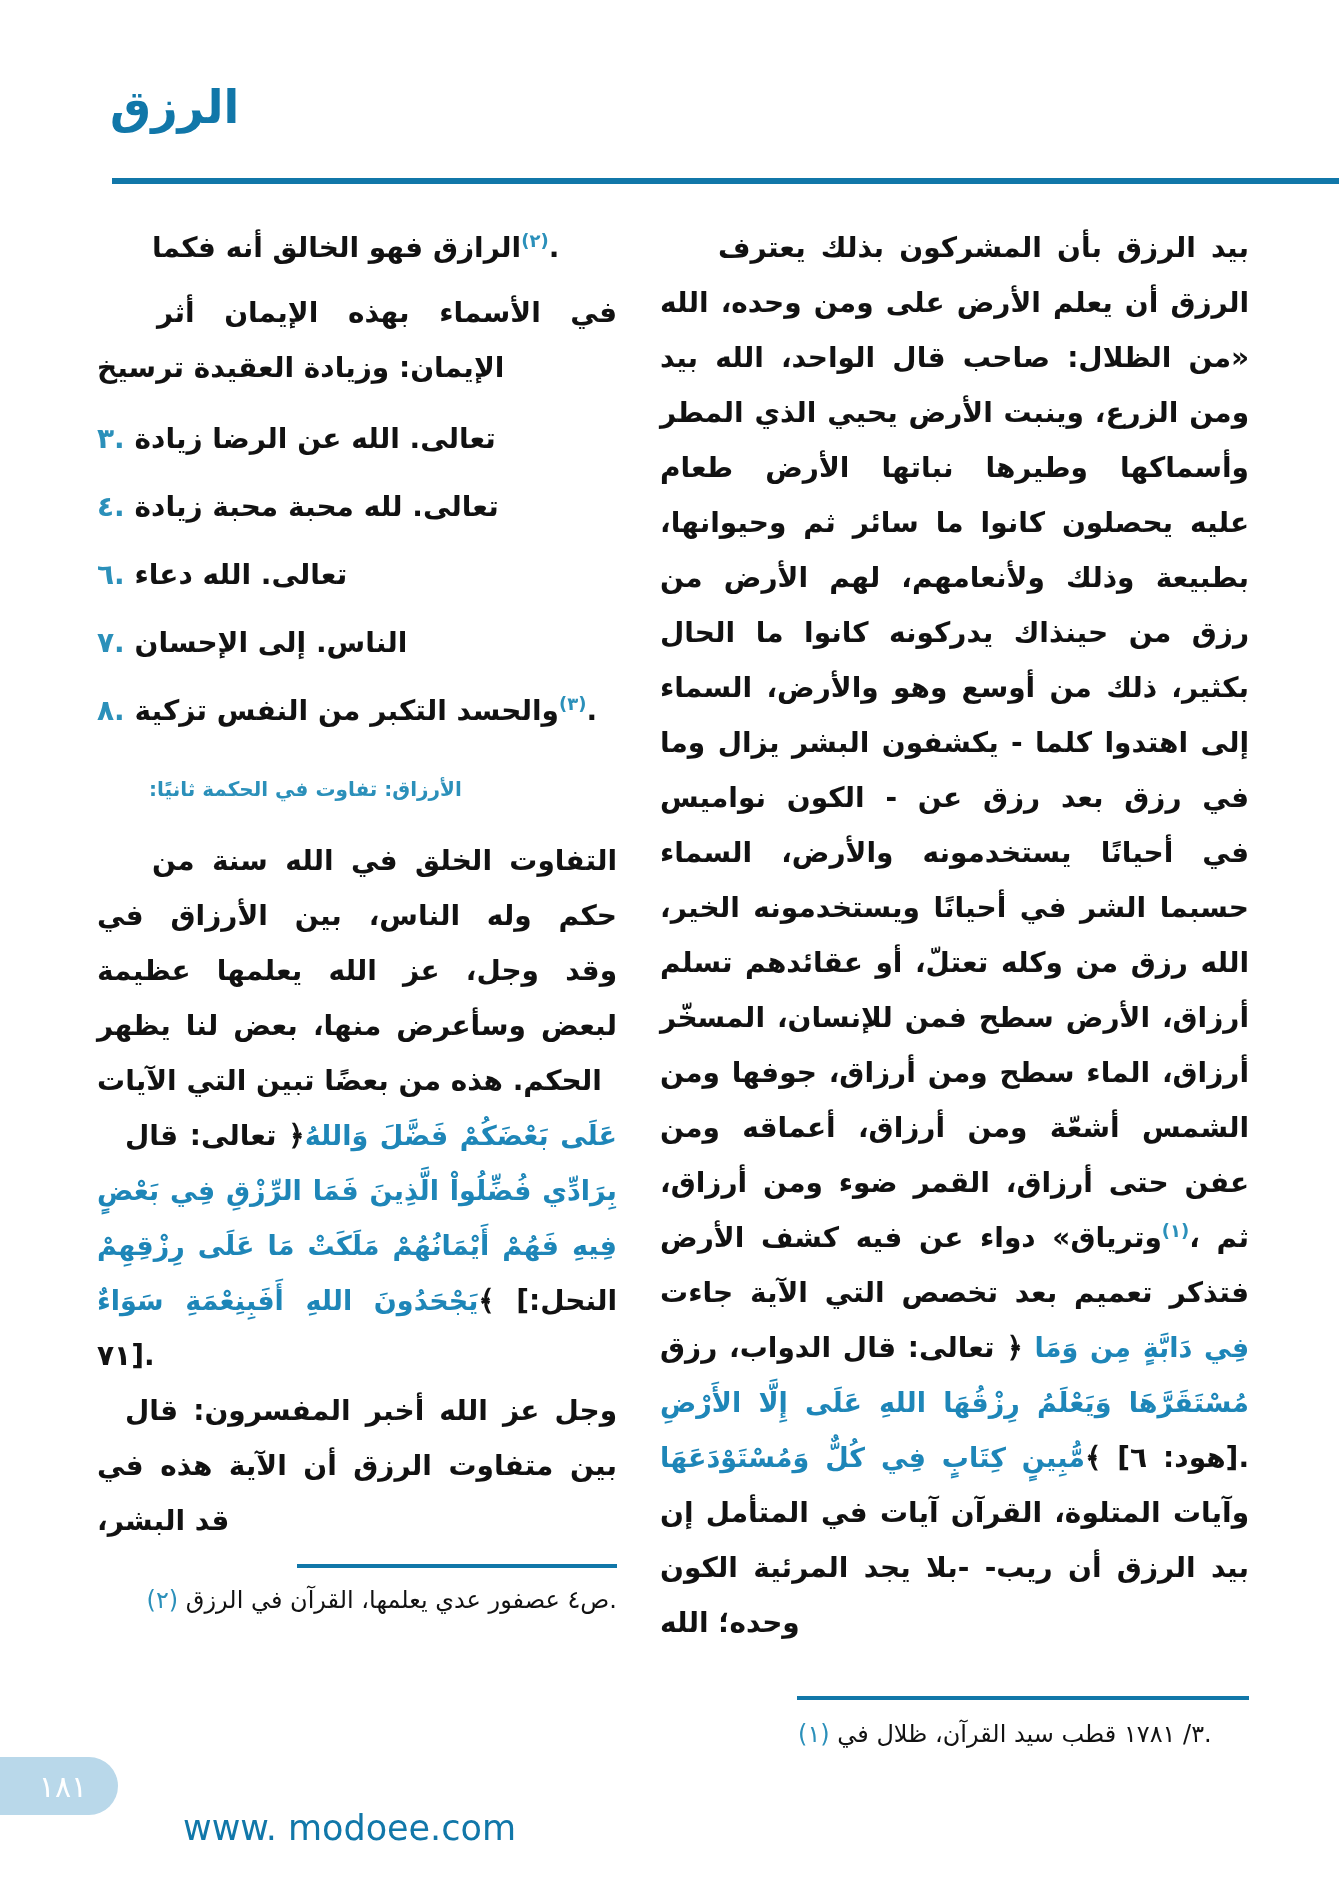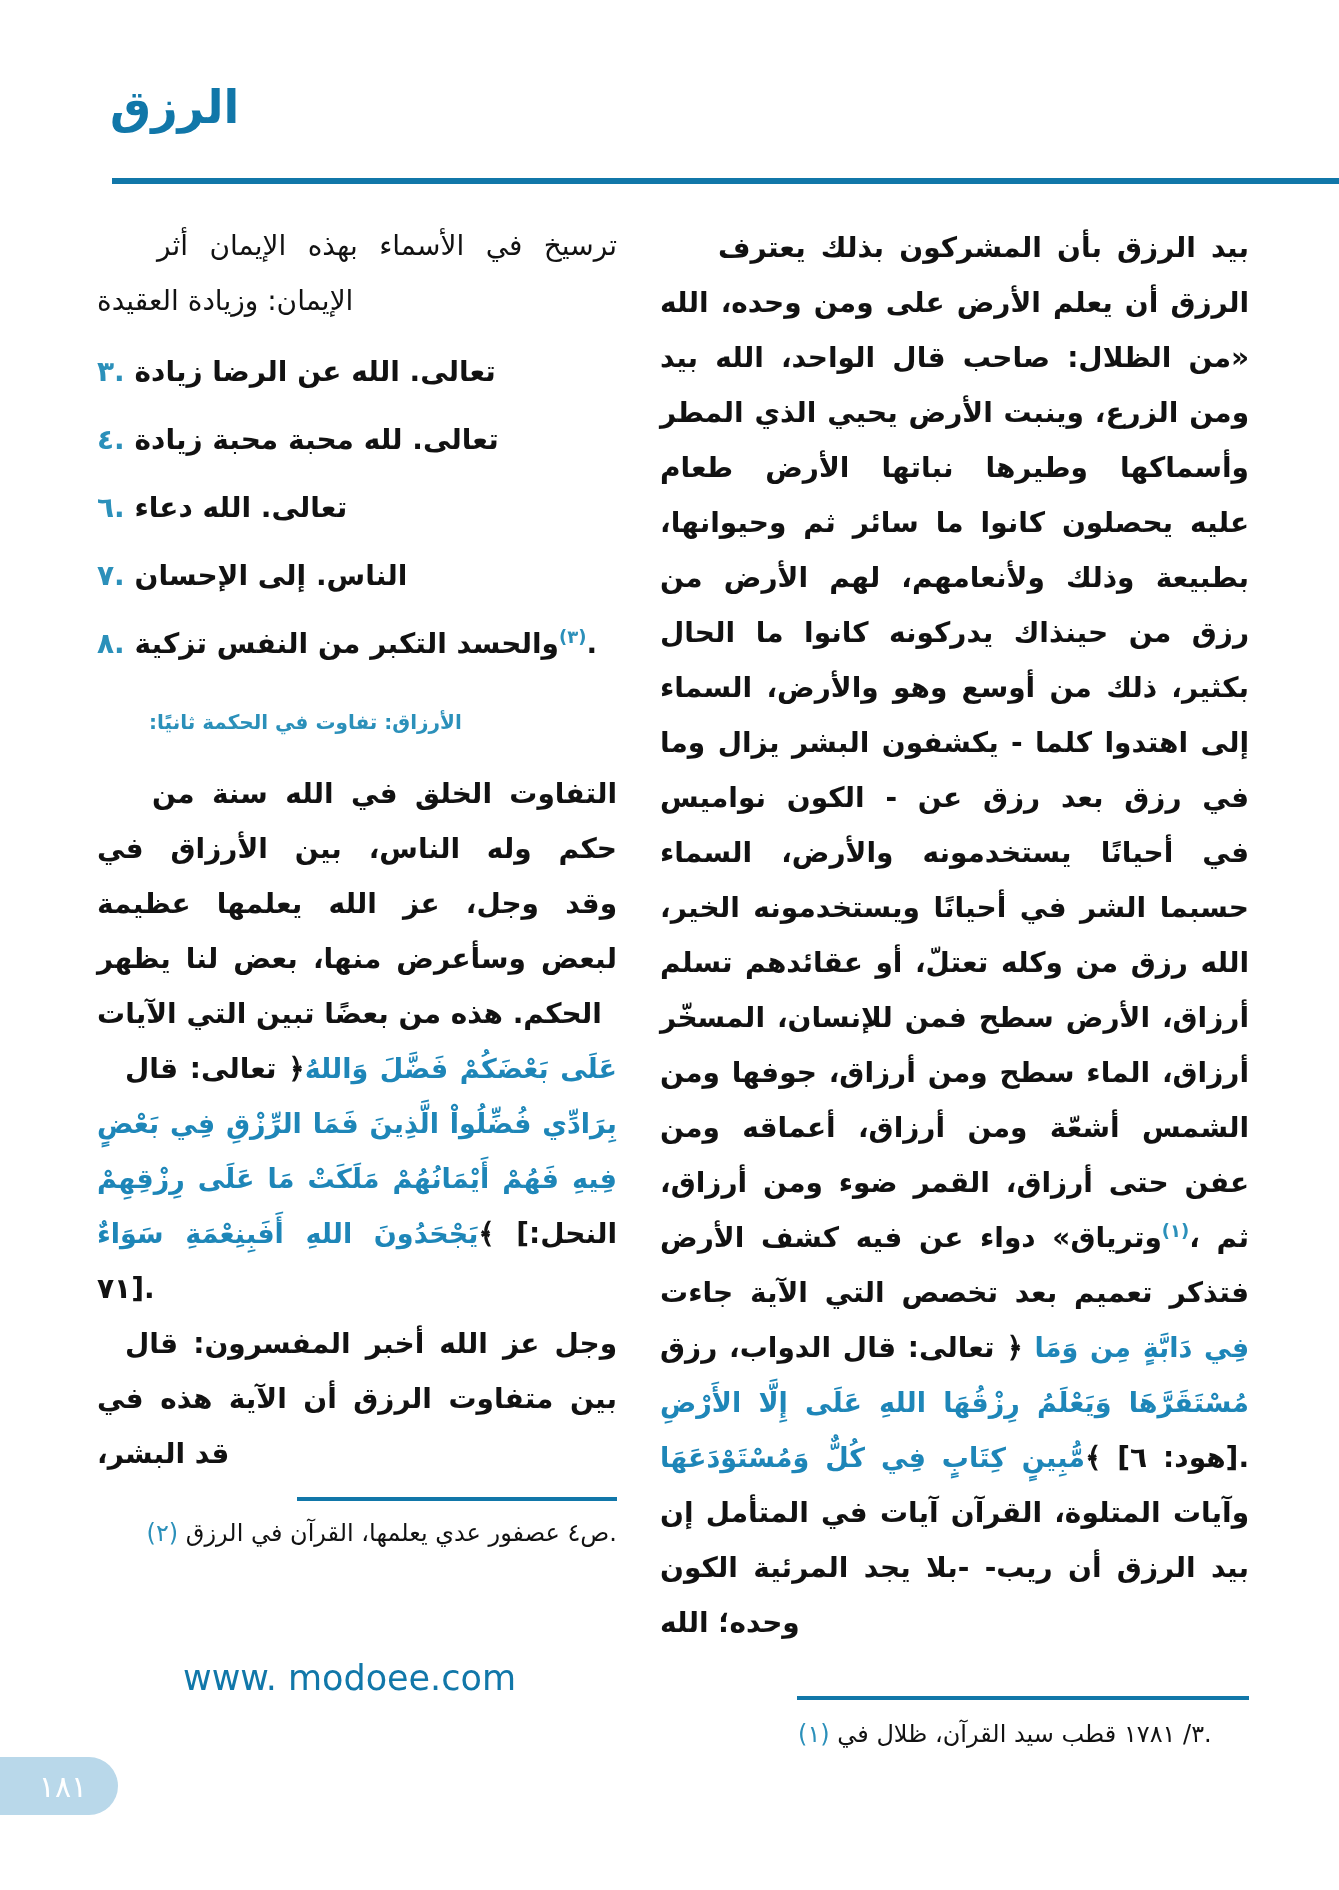--- a/index.html
+++ b/index.html
@@ -27,21 +27,21 @@
   }
   .col-right{width:589px;}
   .col-left{width:520px;}
   p{margin:0;}
   .body-p{
     direction:ltr;text-align:justify;text-align-last:left;
     font-size:28px;line-height:55px;font-weight:700;color:var(--text);
   }
   .col-right .main-p{text-indent:58px;margin-top:12px;}
   .intro-p{text-indent:55px;margin-top:12px;}
-  .heading-b{text-indent:60px;margin-top:10px;font-weight:400;}
+  .heading-b{text-indent:60px;margin-top:10px;font-weight:700;}
   .list-p{margin-top:13px;text-align:left;text-align-last:left;}
   .list-block .list-p:first-child{margin-top:16px;}
   .h-teal{
     margin-top:24px;margin-bottom:16px;text-indent:52px;
     color:var(--teal);font-weight:800;font-size:20px;
   }
   .quran-p{text-indent:28px;}
   .tafsir-p{text-indent:28px;}
   .q{color:var(--quran_blue);font-size:27px;}
   .at{unicode-bidi:isolate;}
@@ -62,39 +62,40 @@
   .page-pill{
     position:absolute;left:0;top:1757px;width:118px;height:58px;
     background:var(--pill_bg);border-radius:0 40px 40px 0;
     display:flex;align-items:center;justify-content:center;
   }
   .page-pill span{
     color:var(--pill_text);font-size:30px;letter-spacing:8px;
     padding-left:8px;
   }
   .website{
-    position:absolute;left:183px;top:1658px;
+    position:absolute;left:183px;top:1808px;
     color:var(--blue);font-size:35px;
   }
 </style>
 </head>
 <body>
 
 <div class="page-title">الرزق</div>
 <div class="header-rule"></div>
 
 <div class="columns">
 
   <div class="col-right">
     <p class="body-p main-p"><bdi>يعترف</bdi> <bdi>بذلك</bdi> <bdi>المشركون</bdi> <bdi>بأن</bdi> <bdi>الرزق</bdi> <bdi>بيد</bdi> <bdi>الله</bdi> <bdi>وحده،</bdi> <bdi>ومن</bdi> <bdi>على</bdi> <bdi>الأرض</bdi> <bdi>يعلم</bdi> <bdi>أن</bdi> <bdi>الرزق</bdi> <bdi>بيد</bdi> <bdi>الله</bdi> <bdi>الواحد،</bdi> <bdi>قال</bdi> <bdi>صاحب</bdi> <bdi>الظلال:</bdi> <bdi>«من</bdi> <bdi>المطر</bdi> <bdi>الذي</bdi> <bdi>يحيي</bdi> <bdi>الأرض</bdi> <bdi>وينبت</bdi> <bdi>الزرع،</bdi> <bdi>ومن</bdi> <bdi>طعام</bdi> <bdi>الأرض</bdi> <bdi>نباتها</bdi> <bdi>وطيرها</bdi> <bdi>وأسماكها</bdi> <bdi>وحيوانها،</bdi> <bdi>ثم</bdi> <bdi>سائر</bdi> <bdi>ما</bdi> <bdi>كانوا</bdi> <bdi>يحصلون</bdi> <bdi>عليه</bdi> <bdi>من</bdi> <bdi>الأرض</bdi> <bdi>لهم</bdi> <bdi>ولأنعامهم،</bdi> <bdi>وذلك</bdi> <bdi>بطبيعة</bdi> <bdi>الحال</bdi> <bdi>ما</bdi> <bdi>كانوا</bdi> <bdi>يدركونه</bdi> <bdi>حينذاك</bdi> <bdi>من</bdi> <bdi>رزق</bdi> <bdi>السماء</bdi> <bdi>والأرض،</bdi> <bdi>وهو</bdi> <bdi>أوسع</bdi> <bdi>من</bdi> <bdi>ذلك</bdi> <bdi>بكثير،</bdi> <bdi>وما</bdi> <bdi>يزال</bdi> <bdi>البشر</bdi> <bdi>يكشفون</bdi> <bdi>-</bdi> <bdi>كلما</bdi> <bdi>اهتدوا</bdi> <bdi>إلى</bdi> <bdi>نواميس</bdi> <bdi>الكون</bdi> <bdi>-</bdi> <bdi>عن</bdi> <bdi>رزق</bdi> <bdi>بعد</bdi> <bdi>رزق</bdi> <bdi>في</bdi> <bdi>السماء</bdi> <bdi>والأرض،</bdi> <bdi>يستخدمونه</bdi> <bdi>أحيانًا</bdi> <bdi>في</bdi> <bdi>الخير،</bdi> <bdi>ويستخدمونه</bdi> <bdi>أحيانًا</bdi> <bdi>في</bdi> <bdi>الشر</bdi> <bdi>حسبما</bdi> <bdi>تسلم</bdi> <bdi>عقائدهم</bdi> <bdi>أو</bdi> <bdi>تعتلّ،</bdi> <bdi>وكله</bdi> <bdi>من</bdi> <bdi>رزق</bdi> <bdi>الله</bdi> <bdi>المسخّر</bdi> <bdi>للإنسان،</bdi> <bdi>فمن</bdi> <bdi>سطح</bdi> <bdi>الأرض</bdi> <bdi>أرزاق،</bdi> <bdi>ومن</bdi> <bdi>جوفها</bdi> <bdi>أرزاق،</bdi> <bdi>ومن</bdi> <bdi>سطح</bdi> <bdi>الماء</bdi> <bdi>أرزاق،</bdi> <bdi>ومن</bdi> <bdi>أعماقه</bdi> <bdi>أرزاق،</bdi> <bdi>ومن</bdi> <bdi>أشعّة</bdi> <bdi>الشمس</bdi> <bdi>أرزاق،</bdi> <bdi>ومن</bdi> <bdi>ضوء</bdi> <bdi>القمر</bdi> <bdi>أرزاق،</bdi> <bdi>حتى</bdi> <bdi>عفن</bdi> <bdi>الأرض</bdi> <bdi>كشف</bdi> <bdi>فيه</bdi> <bdi>عن</bdi> <bdi>دواء</bdi> <bdi>وترياق»</bdi><sup class="ref" dir="ltr">(١)</sup><bdi>،</bdi> <bdi>ثم</bdi> <bdi>جاءت</bdi> <bdi>الآية</bdi> <bdi>التي</bdi> <bdi>تخصص</bdi> <bdi>بعد</bdi> <bdi>تعميم</bdi> <bdi>فتذكر</bdi> <bdi>رزق</bdi> <bdi>الدواب،</bdi> <bdi>قال</bdi> <bdi>تعالى:</bdi> <span class="at" dir="ltr">﴿</span> <bdi class="q">وَمَا</bdi> <bdi class="q">مِن</bdi> <bdi class="q">دَابَّةٍ</bdi> <bdi class="q">فِي</bdi> <bdi class="q">الأَرْضِ</bdi> <bdi class="q">إِلَّا</bdi> <bdi class="q">عَلَى</bdi> <bdi class="q">اللهِ</bdi> <bdi class="q">رِزْقُهَا</bdi> <bdi class="q">وَيَعْلَمُ</bdi> <bdi class="q">مُسْتَقَرَّهَا</bdi> <bdi class="q">وَمُسْتَوْدَعَهَا</bdi> <bdi class="q">كُلٌّ</bdi> <bdi class="q">فِي</bdi> <bdi class="q">كِتَابٍ</bdi> <bdi class="q">مُّبِينٍ</bdi><span class="at" dir="ltr">﴾</span> <span class="at" dir="ltr">[هود: ٦].</span> <bdi>إن</bdi> <bdi>المتأمل</bdi> <bdi>في</bdi> <bdi>آيات</bdi> <bdi>القرآن</bdi> <bdi>المتلوة،</bdi> <bdi>وآيات</bdi> <bdi>الكون</bdi> <bdi>المرئية</bdi> <bdi>يجد</bdi> <bdi>-بلا</bdi> <bdi>ريب-</bdi> <bdi>أن</bdi> <bdi>الرزق</bdi> <bdi>بيد</bdi> <bdi>الله</bdi> <bdi>وحده؛</bdi></p>
     <div class="fn-rule fn-rule-right"></div>
     <p class="fn fn-right"><span class="fnm" dir="ltr">(١)</span> <bdi>في</bdi> <bdi>ظلال</bdi> <bdi>القرآن،</bdi> <bdi>سيد</bdi> <bdi>قطب</bdi> <span class="at" dir="ltr">٣/ ١٧٨١.</span></p>
   </div>
 
   <div class="col-left">
+    <p class="body-p intro-p"><bdi>فكما</bdi> <bdi>أنه</bdi> <bdi>الخالق</bdi> <bdi>فهو</bdi> <bdi>الرازق</bdi><sup class="ref" dir="ltr">(٢)</sup><span class="at" dir="ltr">.</span></p>
     <p class="body-p heading-b"><bdi>أثر</bdi> <bdi>الإيمان</bdi> <bdi>بهذه</bdi> <bdi>الأسماء</bdi> <bdi>في</bdi> <bdi>ترسيخ</bdi> <bdi>العقيدة</bdi> <bdi>وزيادة</bdi> <bdi>الإيمان:</bdi></p>
 
     <div class="list-block">
       <p class="body-p list-p"><span class="num" dir="ltr">٣.</span> <bdi>زيادة</bdi> <bdi>الرضا</bdi> <bdi>عن</bdi> <bdi>الله</bdi> <bdi>تعالى.</bdi></p>
       <p class="body-p list-p"><span class="num" dir="ltr">٤.</span> <bdi>زيادة</bdi> <bdi>محبة</bdi> <bdi>محبة</bdi> <bdi>لله</bdi> <bdi>تعالى.</bdi></p>
       <p class="body-p list-p"><span class="num" dir="ltr">٦.</span> <bdi>دعاء</bdi> <bdi>الله</bdi> <bdi>تعالى.</bdi></p>
       <p class="body-p list-p"><span class="num" dir="ltr">٧.</span> <bdi>الإحسان</bdi> <bdi>إلى</bdi> <bdi>الناس.</bdi></p>
       <p class="body-p list-p"><span class="num" dir="ltr">٨.</span> <bdi>تزكية</bdi> <bdi>النفس</bdi> <bdi>من</bdi> <bdi>التكبر</bdi> <bdi>والحسد</bdi><sup class="ref" dir="ltr">(٣)</sup><span class="at" dir="ltr">.</span></p>
     </div>
 

